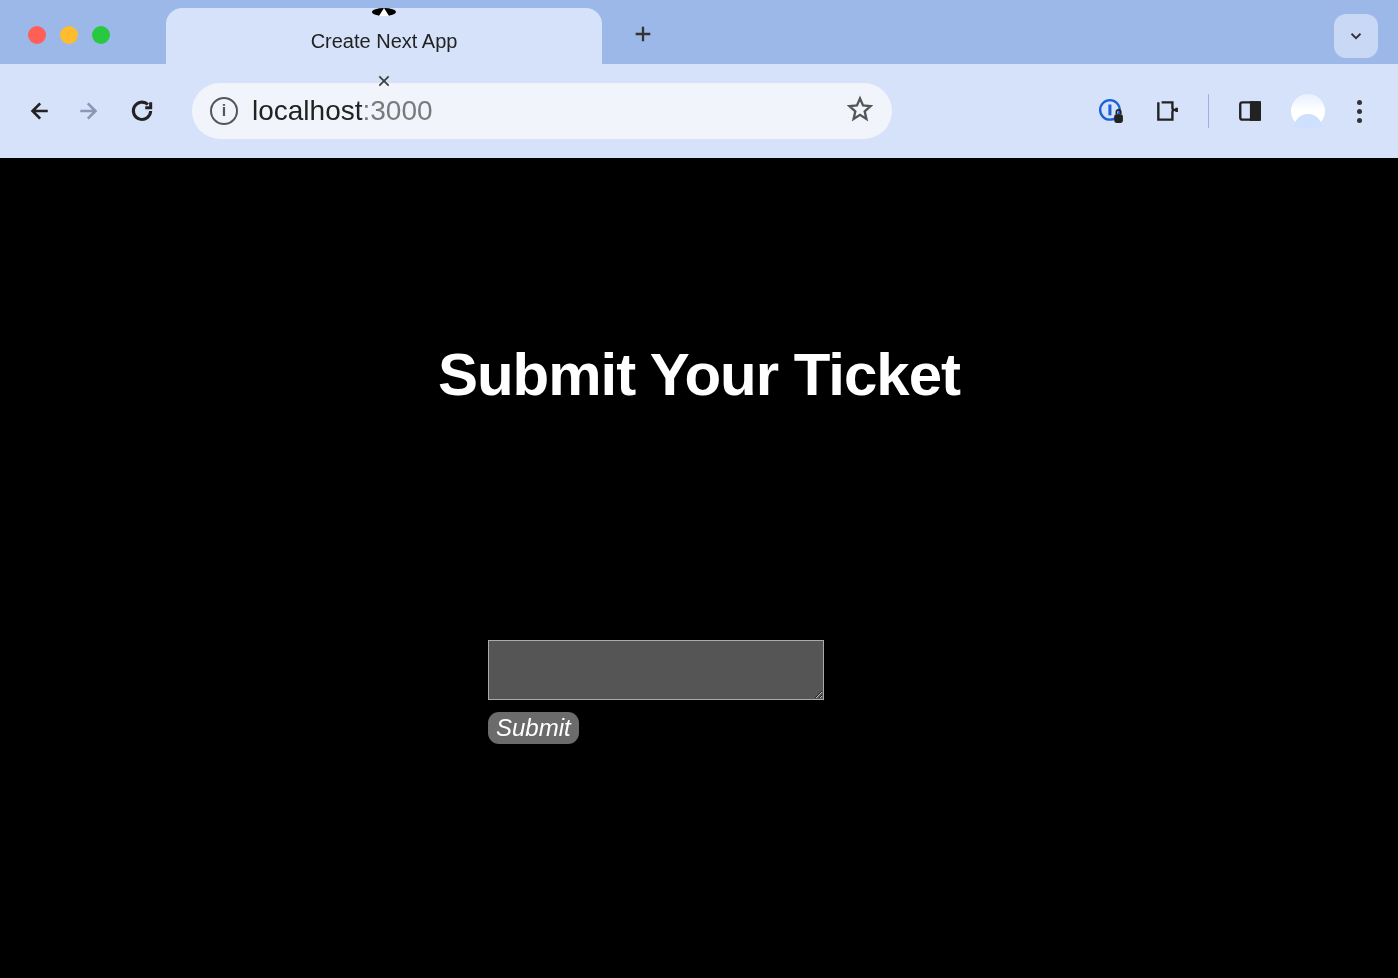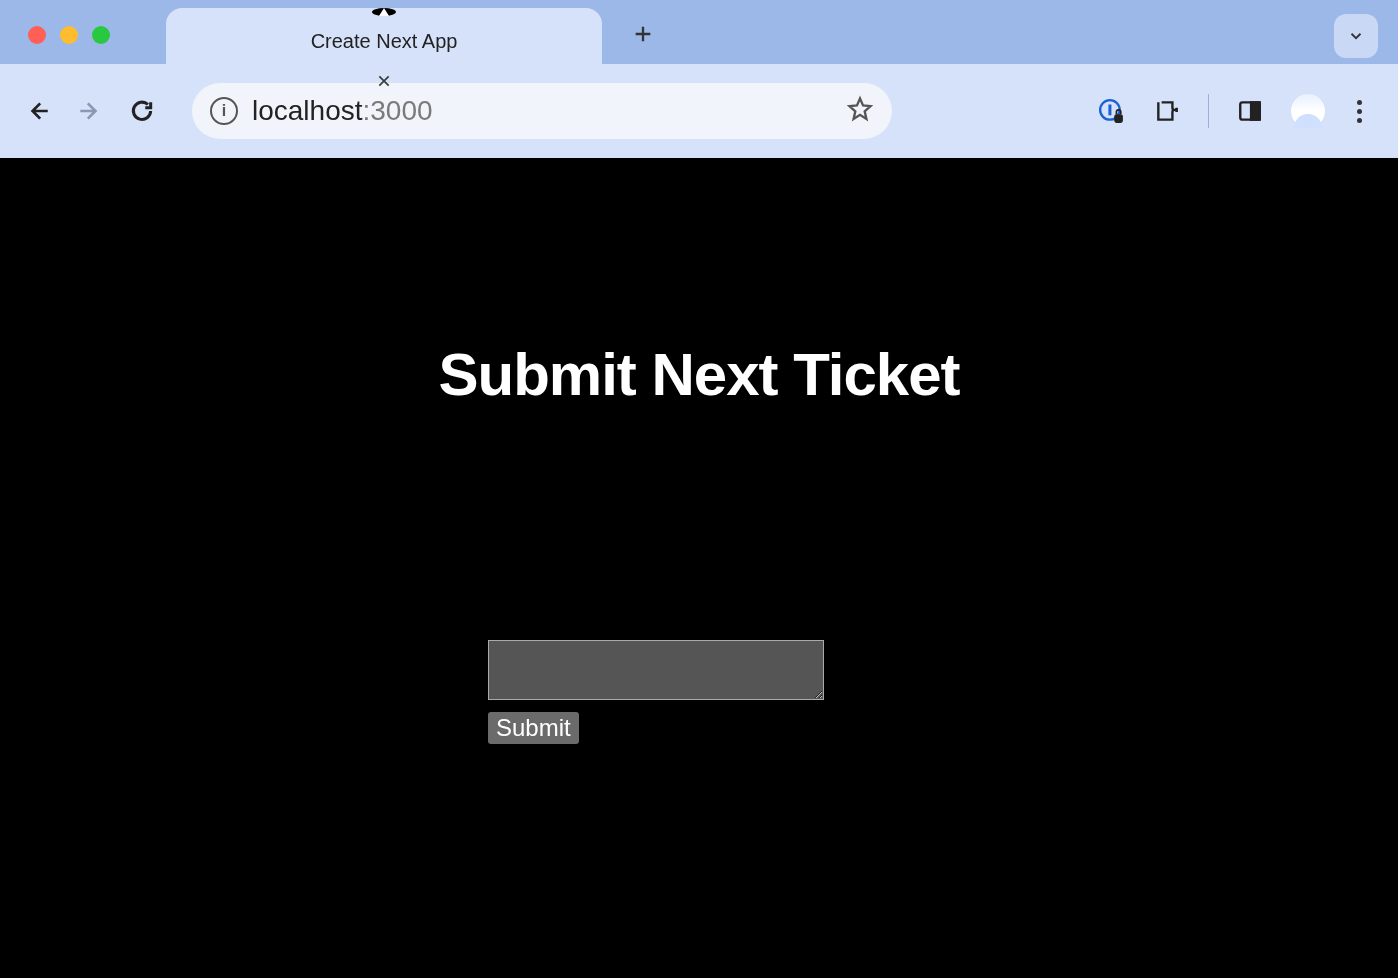--- a/index.html
+++ b/index.html
@@ -211,23 +211,24 @@
       font-family: inherit;
       font-size: 16px;
       padding: 4px;
     }
     .submit-button {
       background: #6b6b6b;
       color: #fff;
       border: none;
       font-size: 24px;
       padding: 2px 8px;
-      border-radius: 3px;
+      border-radius: 11px;
       cursor: pointer;
       font-family: inherit;
+      font-style: italic;
     }
   </style>
 </head>
 <body>
 
 <div class="titlebar">
   <div class="traffic-lights">
     <div class="tl red"></div>
     <div class="tl yellow"></div>
     <div class="tl green"></div>
@@ -318,19 +319,19 @@
     </div>
     <div class="kebab">
       <span></span>
       <span></span>
       <span></span>
     </div>
   </div>
 </div>
 
 <div class="viewport">
-  <h1 class="page-heading">Submit Next Ticket</h1>
+  <h1 class="page-heading">Submit Your Ticket</h1>
 
   <div class="form-area">
     <textarea class="ticket-textarea" value="" style=""></textarea>
     <button class="submit-button">Submit</button>
   </div>
 </div>
 
 </body></html>

